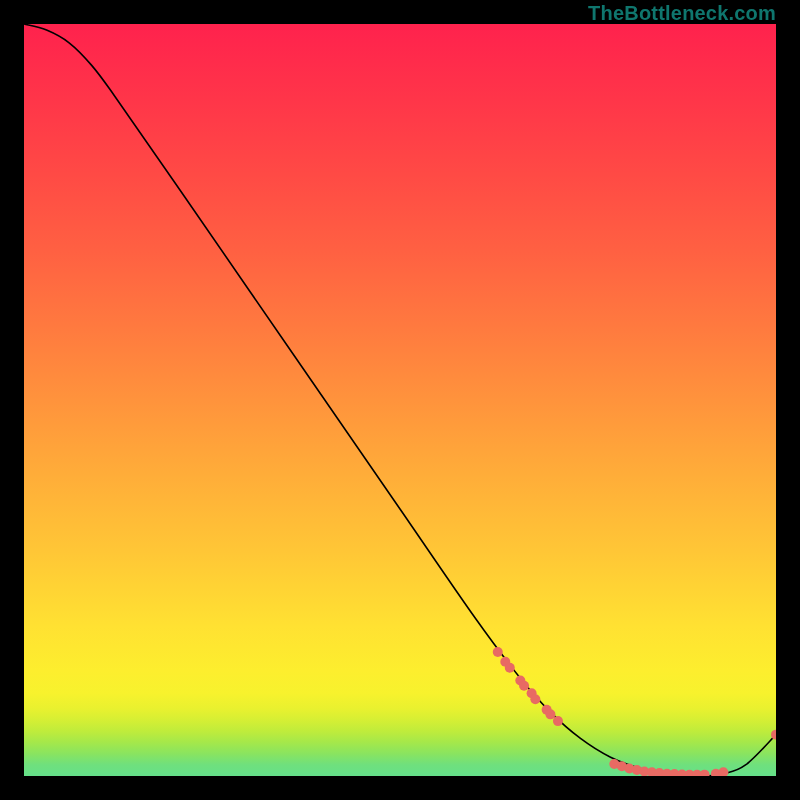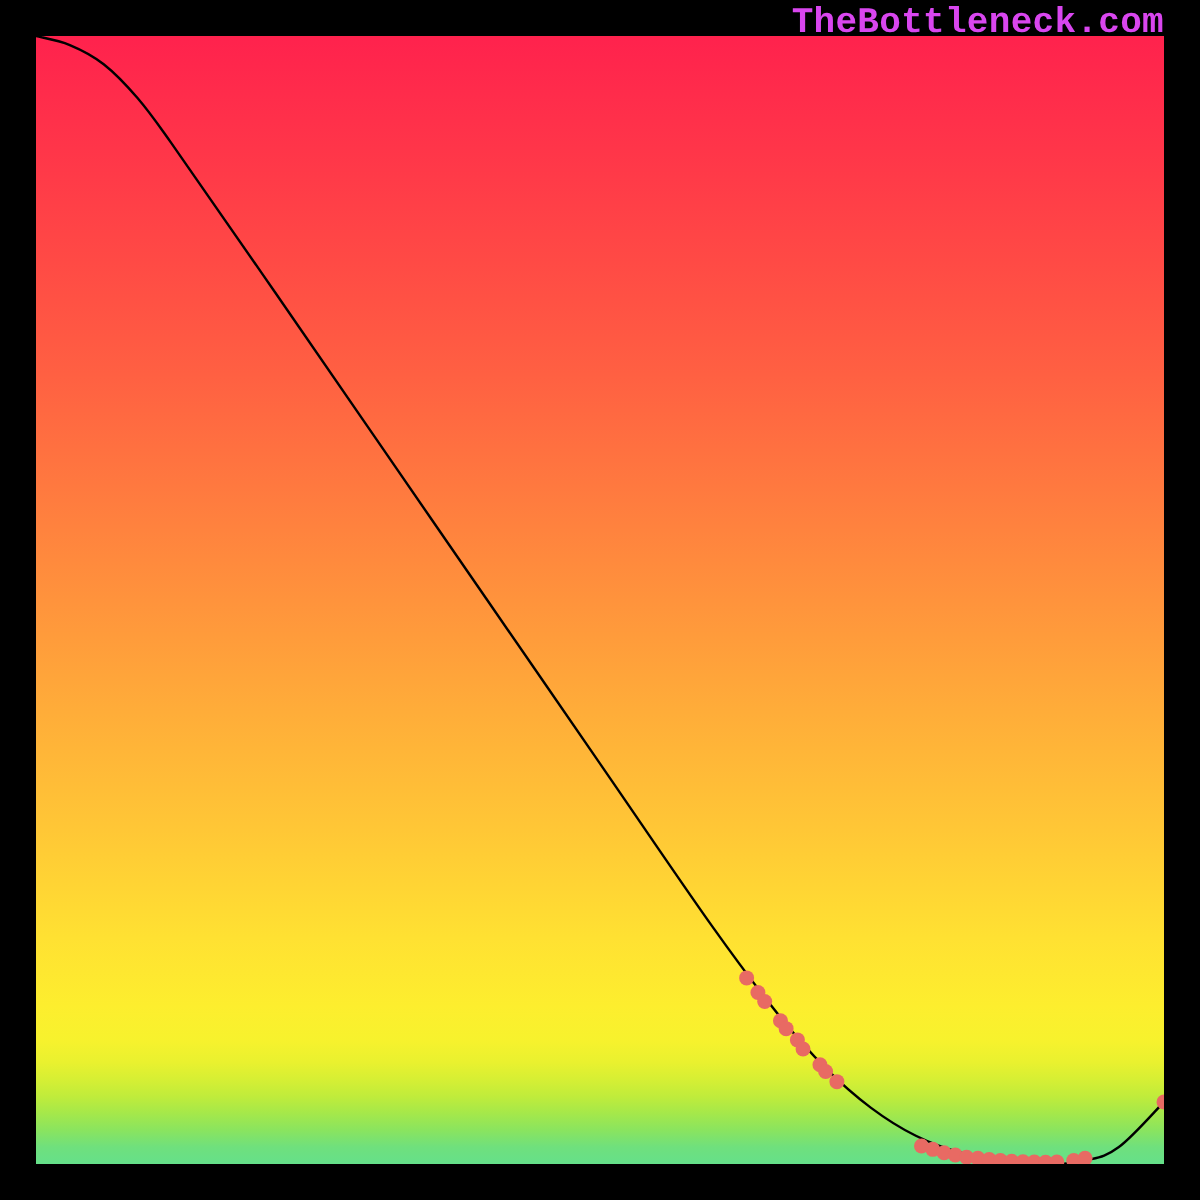--- a/index.html
+++ b/index.html
@@ -19,24 +19,24 @@
     position: absolute;
     left: 24px;
     top: 24px;
     width: 752px;
     height: 752px;
   }
   .watermark {
     position: absolute;
     top: 2px;
     right: 24px;
-    font-family: Liberation Mono, monospace;
-    font-size: 24px;
+    font-family: Liberation Sans, sans-serif;
+    font-size: 20px;
     font-weight: 600;
-    color: #d946ef;
+    color: #0f766e;
     letter-spacing: 0.2px;
     user-select: none;
   }
 </style>
 </head>
 <body>
 
 <div class="wrap">
   <div class="watermark">TheBottleneck.com</div>
   <svg class="plot" viewBox="0 0 752 752" width="752" height="752" preserveAspectRatio="none">

